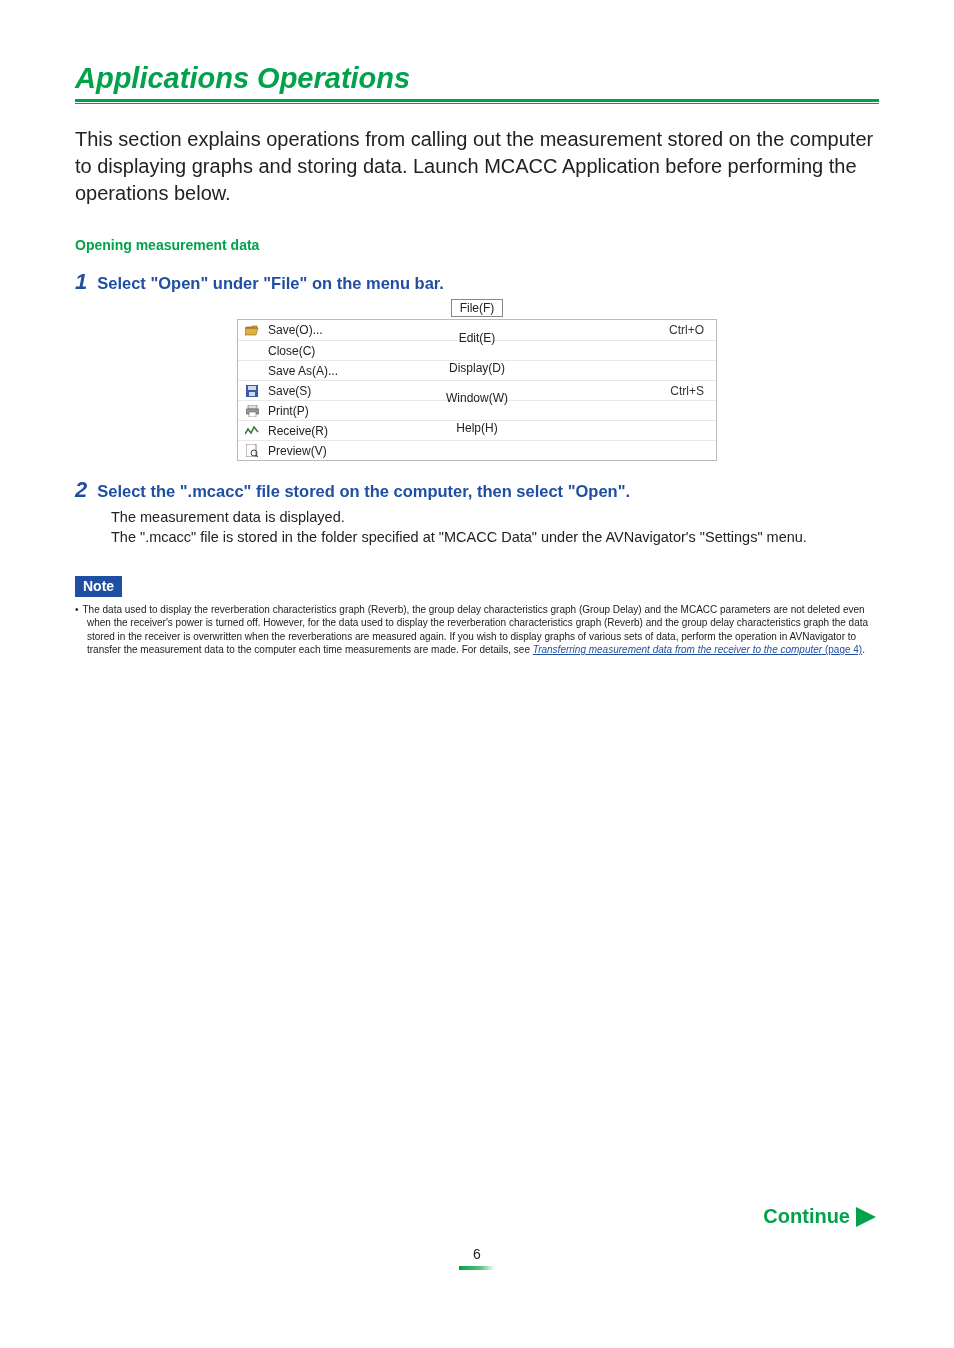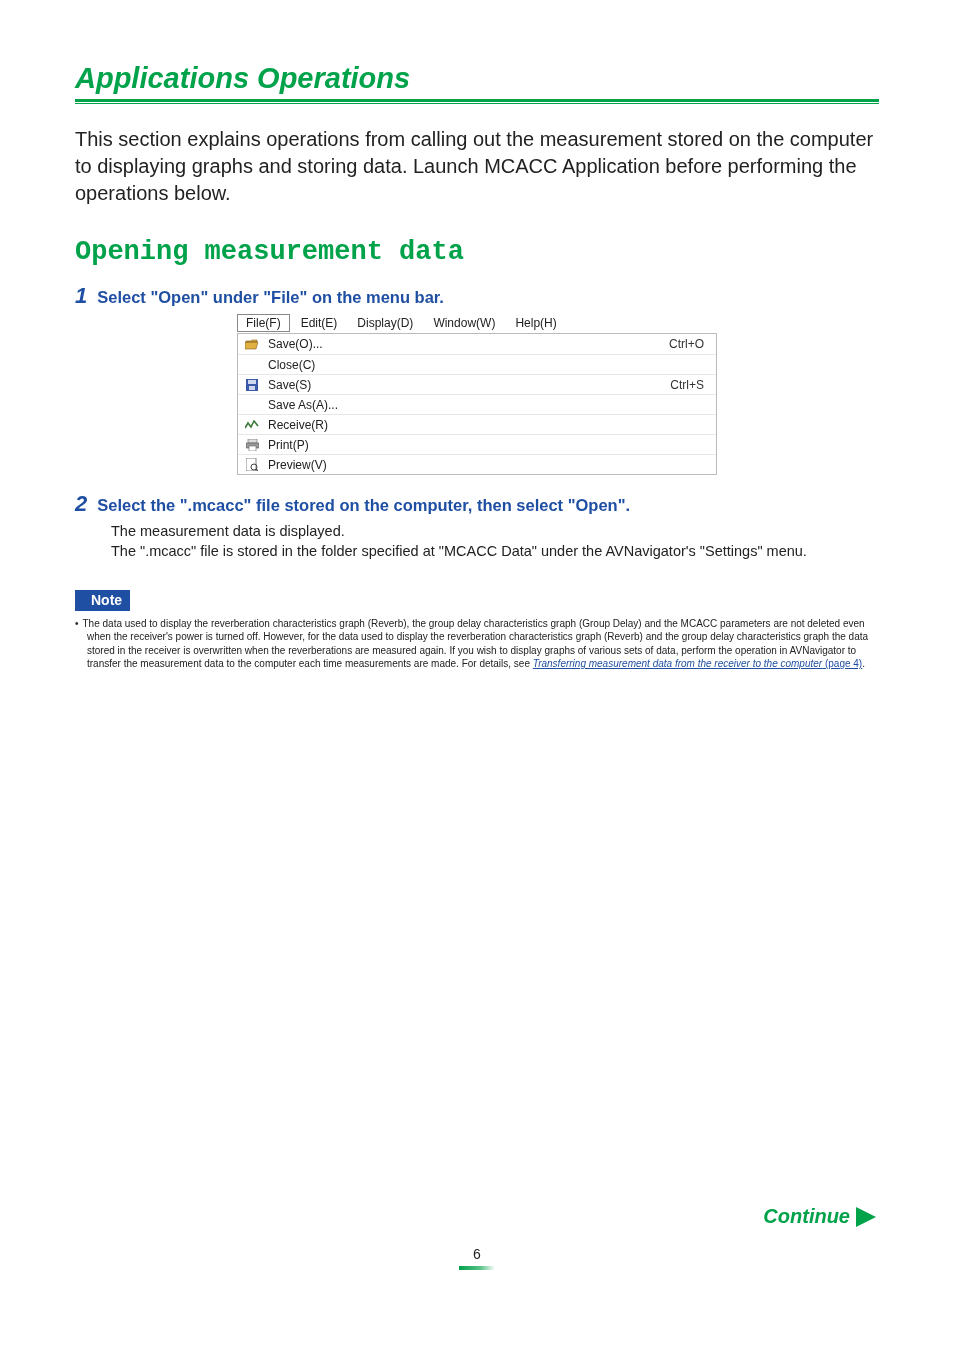--- a/index.html
+++ b/index.html
@@ -31,23 +31,23 @@
     background: #00a24a;
     margin-bottom: 22px;
   }
   .intro {
     font-size: 20px;
     line-height: 1.35;
     color: #222;
     margin-bottom: 30px;
   }
   .section-head {
-    font-family: Liberation Mono, monospace;
-    font-weight: bold;
-    font-size: 27px;
+    font-family: Liberation Sans, sans-serif;
+    font-weight: bold;
+    font-size: 14px;
     color: #00a24a;
     margin-bottom: 18px;
   }
   .step { margin-bottom: 6px; }
   .step-line { display: flex; align-items: baseline; gap: 10px; margin-bottom: 6px; }
   .step-num {
     font-family: "Trebuchet MS", sans-serif;
     font-style: italic;
     font-weight: bold;
     font-size: 22px;
@@ -64,21 +64,22 @@
     margin: 6px auto 18px auto;
     width: 480px;
     font-family: Tahoma, Arial, sans-serif;
     font-size: 12px;
     color: #222;
   }
   .menubar {
     display: flex;
     align-items: center;
     height: 20px;
-    gap: 2px;
+    gap: 12px;
+    flex-direction: column;
   }
   .menubar-item {
     padding: 1px 8px;
     border: 1px solid transparent;
   }
   .menubar-item.active { border: 1px solid #888; }
   .dropdown {
     border-left: 1px solid #bbb;
     border-right: 1px solid #bbb;
     border-bottom: 1px solid #bbb;
@@ -107,21 +108,21 @@
     line-height: 1.4;
     margin-bottom: 28px;
   }
   .note-badge {
     display: inline-block;
     background: #1f4fa3;
     color: #ffffff;
     font-family: Verdana, sans-serif;
     font-weight: bold;
     font-size: 14px;
-    padding: 2px 8px 3px 16px;
+    padding: 2px 8px 3px 8px;
     margin-bottom: 6px;
   }
   .note-body {
     font-size: 10px;
     line-height: 1.35;
     padding-left: 12px;
     text-indent: -12px;
   }
   .note-body .bullet { padding-right: 4px; }
   .link {
@@ -144,21 +145,20 @@
     background: linear-gradient(to right, #00a24a 0%, #5ac389 60%, #ffffff 100%);
   }
   .continue {
     position: absolute;
     bottom: 120px;
     right: 78px;
     display: flex;
     align-items: center;
     gap: 6px;
     font-family: "Trebuchet MS", sans-serif;
-    font-style: italic;
     font-weight: bold;
     font-size: 20px;
     color: #00a24a;
   }
   .continue .arrow {
     width: 0; height: 0;
     border-left: 20px solid #00a24a;
     border-top: 10px solid transparent;
     border-bottom: 10px solid transparent;
   }
@@ -198,53 +198,53 @@
       </span>
       <span class="ddlabel">Save(O)...</span>
       <span class="ddshort">Ctrl+O</span>
     </div>
     <div class="ddrow">
       <span class="ddicon"></span>
       <span class="ddlabel">Close(C)</span>
       <span class="ddshort"></span>
     </div>
     <div class="ddrow">
+      <span class="ddicon"></span>
+      <span class="ddlabel">Save As(A)...</span>
+      <span class="ddshort"></span>
+    </div>
+    <div class="ddrow">
       <span class="ddicon">
         <svg width="12" height="12" viewBox="0 0 12 12">
             <rect x="0" y="0" width="12" height="12" fill="#3a5aa8"></rect>
             <rect x="2" y="1" width="8" height="4" fill="#cfd8ee"></rect>
             <rect x="3" y="7" width="6" height="4" fill="#cfd8ee"></rect>
           </svg>
       </span>
       <span class="ddlabel">Save(S)</span>
       <span class="ddshort">Ctrl+S</span>
     </div>
     <div class="ddrow">
-      <span class="ddicon"></span>
-      <span class="ddlabel">Save As(A)...</span>
-      <span class="ddshort"></span>
-    </div>
-    <div class="ddrow">
-      <span class="ddicon">
-        <svg width="14" height="10" viewBox="0 0 14 10">
-            <path d="M0 8 L3 3 L6 7 L9 1 L13 6" fill="none" stroke="#3a7a3a" stroke-width="1.6"></path>
-          </svg>
-      </span>
-      <span class="ddlabel">Receive(R)</span>
-      <span class="ddshort"></span>
-    </div>
-    <div class="ddrow">
       <span class="ddicon">
         <svg width="13" height="12" viewBox="0 0 13 12">
             <rect x="2" y="0" width="9" height="4" fill="#ddd" stroke="#666" stroke-width="0.6"></rect>
             <rect x="0" y="4" width="13" height="5" fill="#999" stroke="#555" stroke-width="0.6"></rect>
             <rect x="3" y="7" width="7" height="5" fill="#fff" stroke="#666" stroke-width="0.6"></rect>
           </svg>
       </span>
       <span class="ddlabel">Print(P)</span>
+      <span class="ddshort"></span>
+    </div>
+    <div class="ddrow">
+      <span class="ddicon">
+        <svg width="14" height="10" viewBox="0 0 14 10">
+            <path d="M0 8 L3 3 L6 7 L9 1 L13 6" fill="none" stroke="#3a7a3a" stroke-width="1.6"></path>
+          </svg>
+      </span>
+      <span class="ddlabel">Receive(R)</span>
       <span class="ddshort"></span>
     </div>
     <div class="ddrow">
       <span class="ddicon">
         <svg width="12" height="13" viewBox="0 0 12 13">
             <rect x="0" y="0" width="10" height="13" fill="#fff" stroke="#666" stroke-width="0.8"></rect>
             <circle cx="8" cy="9" r="3" fill="none" stroke="#444" stroke-width="1"></circle>
             <line x1="10" y1="11" x2="12" y2="13" stroke="#444" stroke-width="1.2"></line>
           </svg>
       </span>

